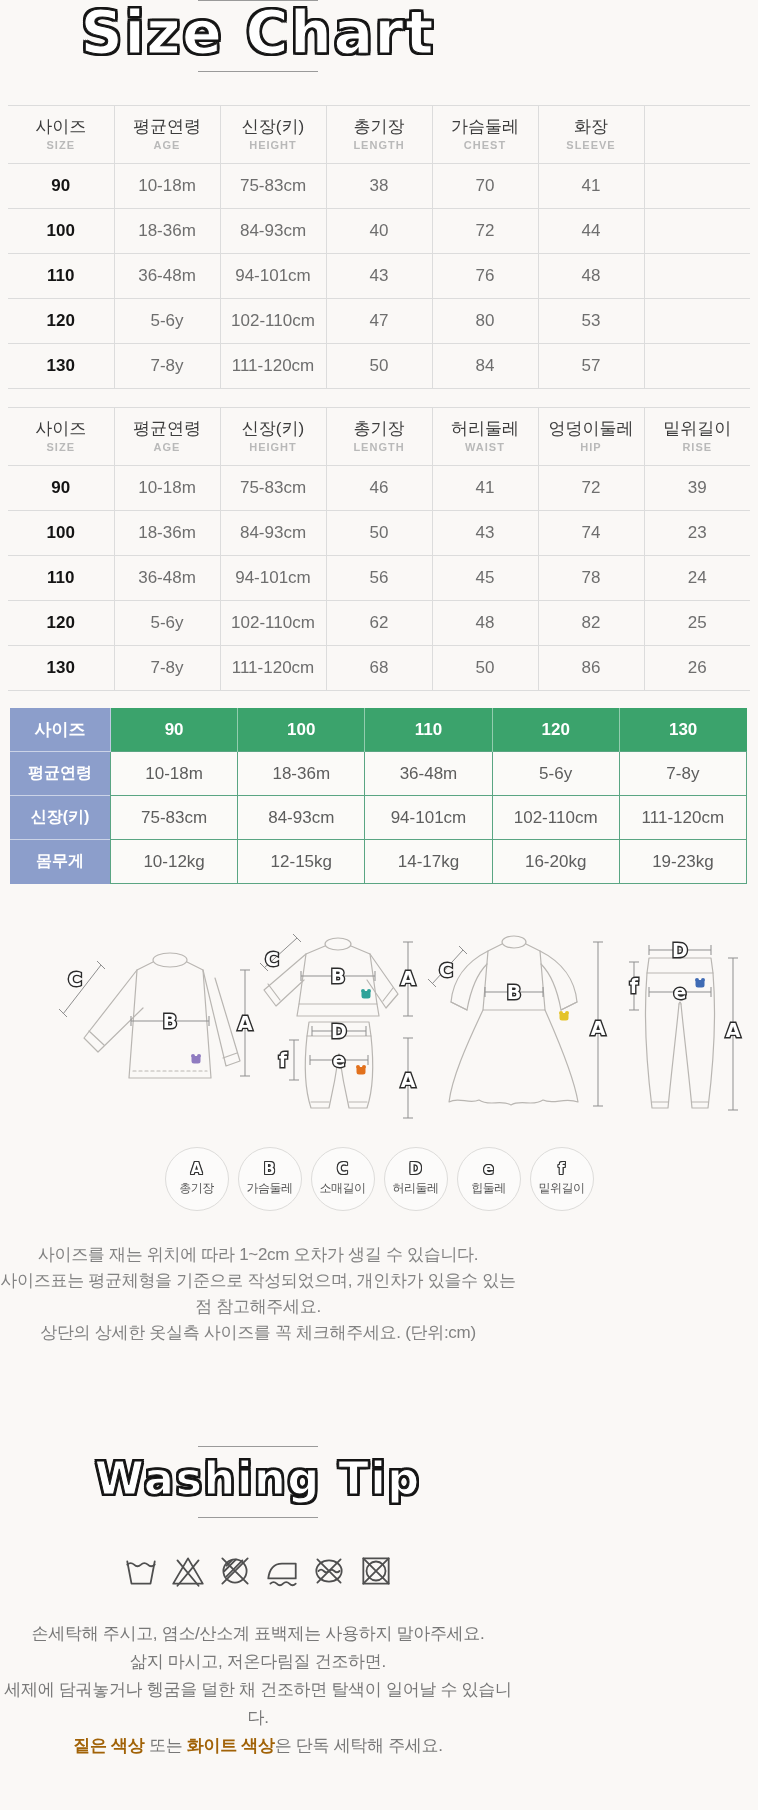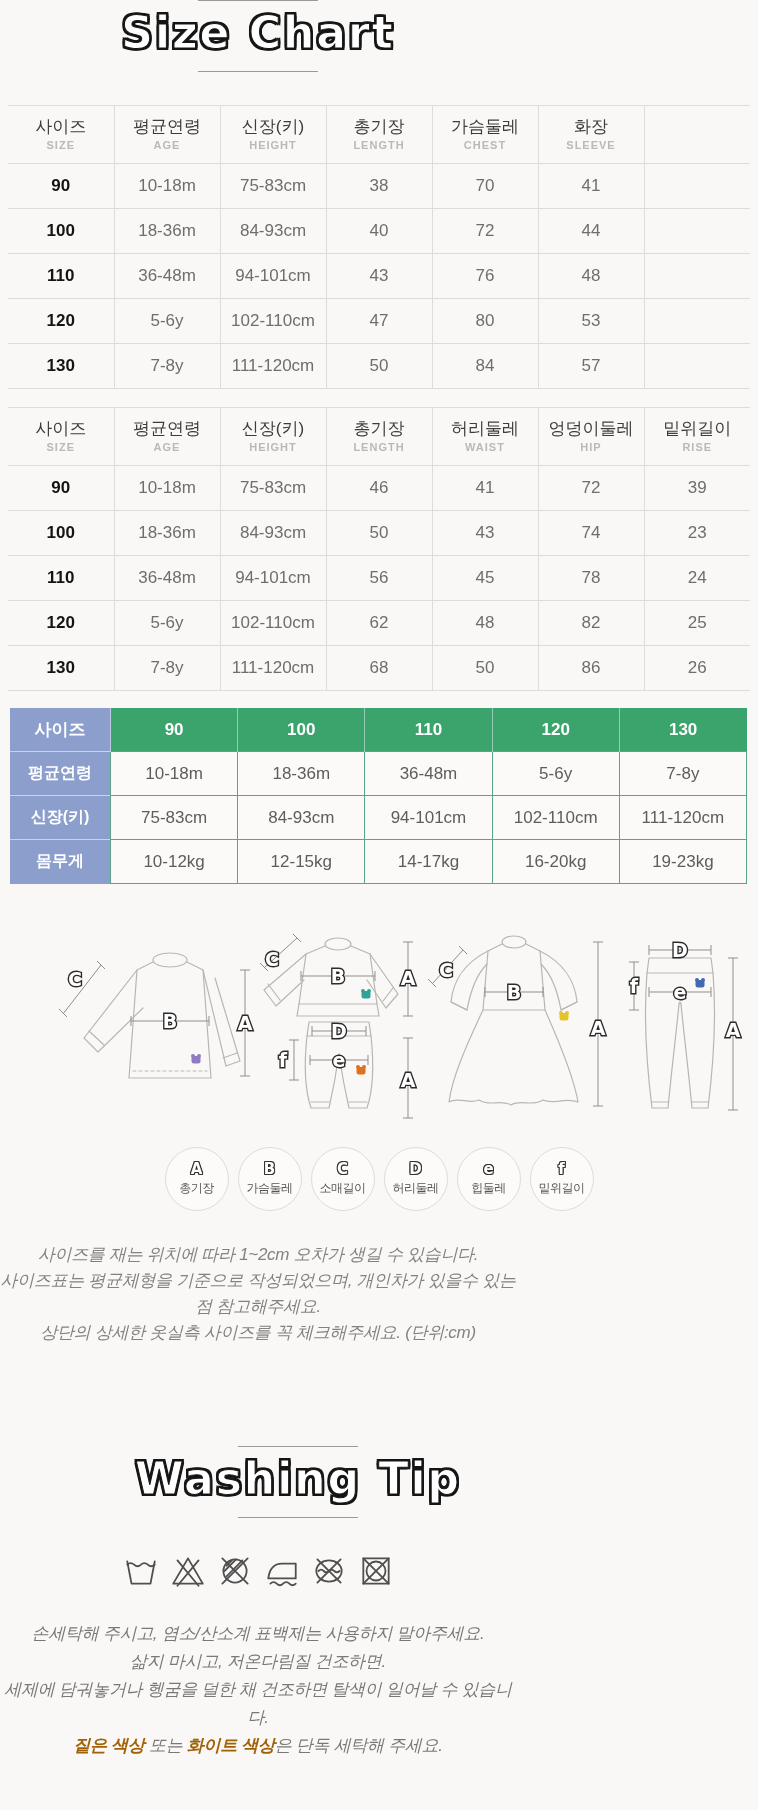--- a/index.html
+++ b/index.html
@@ -5,29 +5,29 @@
   html,body{margin:0;padding:0;}
   body{background:#faf8f6;font-family:"Liberation Sans","DejaVu Sans",sans-serif;}
   .page{position:relative;width:758px;height:1810px;background:#faf8f6;overflow:hidden;}
 
   
   .title-wrap{position:absolute;left:0;width:516px;text-align:center;}
   .rule{width:120px;margin:0 auto;border-top:1px solid #9a9a9a;height:0;}
   .bubble-title{
     margin:6px 0 12px;
     font-family:"DejaVu Sans","Liberation Sans",sans-serif;
-    font-weight:800;font-size:44px;line-height:52px;letter-spacing:2px;
+    font-weight:800;font-size:58px;line-height:52px;letter-spacing:2px;
     color:#ffffff;
     -webkit-text-stroke:1px #151515;
     text-shadow:-2px -2px 0 #151515,0 -2px 0 #151515,2px -2px 0 #151515,
                 -2px 0 0 #151515,2px 0 0 #151515,
                 -2px 2px 0 #151515,0 2px 0 #151515,2px 2px 0 #151515;
   }
   #size-title{top:0;}
-  #wash-title{top:1446px;padding-left:40px;}
+  #wash-title{top:1446px;}
   #wash-title .bubble-title{font-size:44px;line-height:48px;margin:8px 0 14px;}
 
   
   table.size-table{position:absolute;left:8px;width:742px;border-collapse:collapse;table-layout:fixed;}
   #table-top{top:105px;}
   #table-bottom{top:407px;}
   .size-table th,.size-table td{border:1px solid #dcdcdc;text-align:center;vertical-align:middle;padding:0;}
   .size-table tr>*:first-child{border-left:none;}
   .size-table tr>*:last-child{border-right:none;}
   .size-table thead th{height:57px;background:transparent;}
@@ -55,21 +55,21 @@
   #legend{position:absolute;top:1147px;left:0;width:758px;display:flex;justify-content:center;gap:9px;}
   .legend-item{width:64px;height:64px;border:1px solid #dddcda;border-radius:50%;background:#fcfbfa;
     display:flex;flex-direction:column;align-items:center;justify-content:center;box-sizing:border-box;}
   .legend-letter{font-family:"DejaVu Sans",sans-serif;font-size:15px;font-weight:800;color:#fff;line-height:17px;
     text-shadow:-1px -1px 0 #333,1px -1px 0 #333,-1px 1px 0 #333,1px 1px 0 #333,0 -1px 0 #333,0 1px 0 #333,-1px 0 0 #333,1px 0 0 #333;}
   .legend-label{font-size:12px;color:#555;margin-top:2px;letter-spacing:-.5px;}
 
   
   .notes{position:absolute;left:0;width:516px;text-align:center;}
   #size-notes{top:1242px;}
-  .note-line{margin:0;font-size:17px;line-height:26px;color:#828282;letter-spacing:-.3px;font-style:italic;}
+  .note-line{margin:0;font-size:17px;line-height:26px;color:#828282;letter-spacing:-.3px;}
 
   
   #wash-icons{position:absolute;top:1552px;left:0;width:516px;display:flex;justify-content:center;gap:9px;}
   #wash-icons svg{stroke:#4f4f4f;stroke-width:1.7;fill:none;stroke-linecap:round;stroke-linejoin:round;}
   #wash-notes{top:1620px;}
   #wash-notes .note-line{line-height:28px;color:#787878;}
   .wn-bold{font-weight:700;color:#a16207;}
 </style>
 </head>
 <body>

